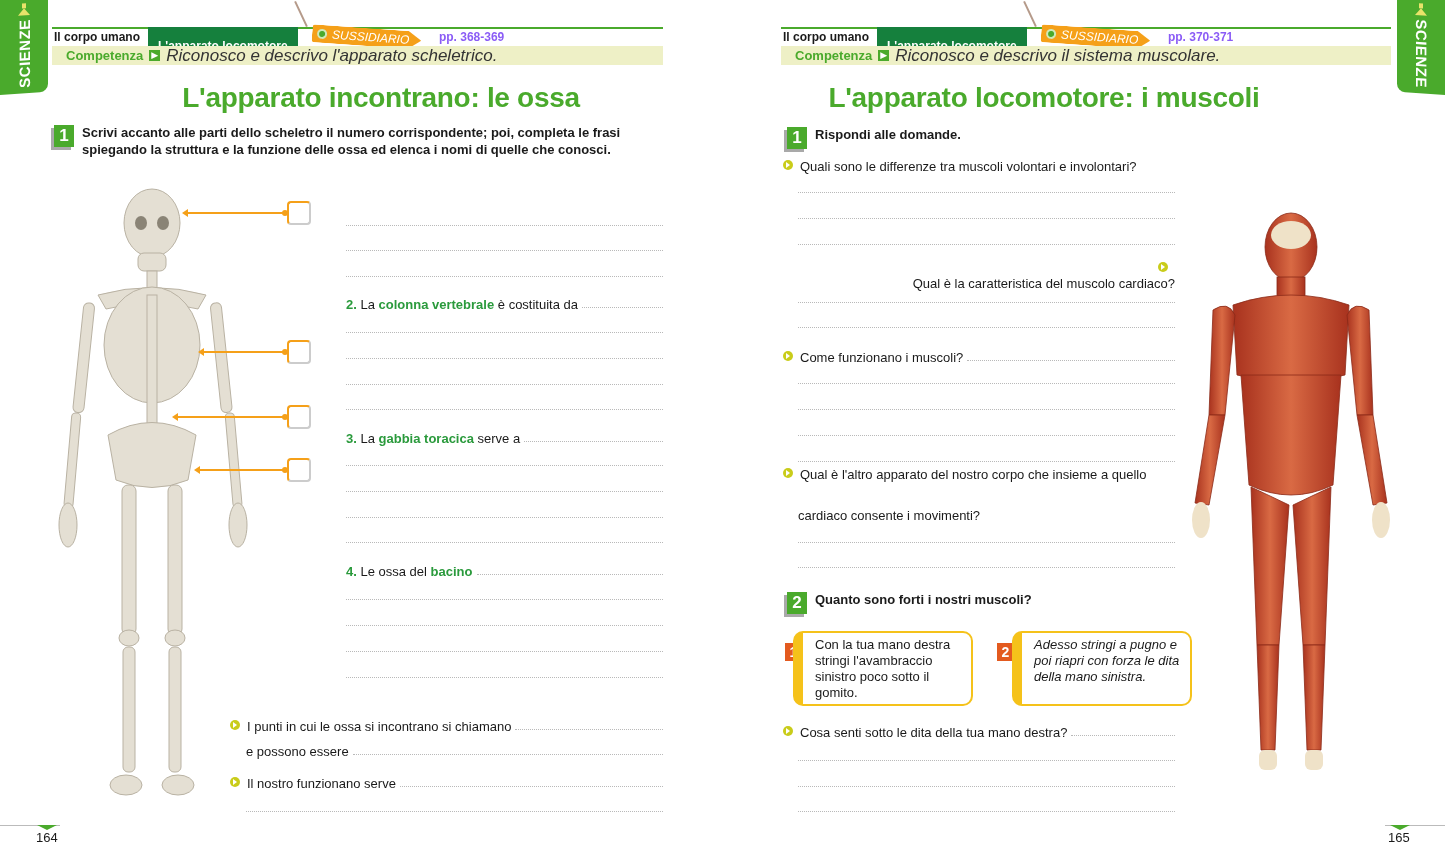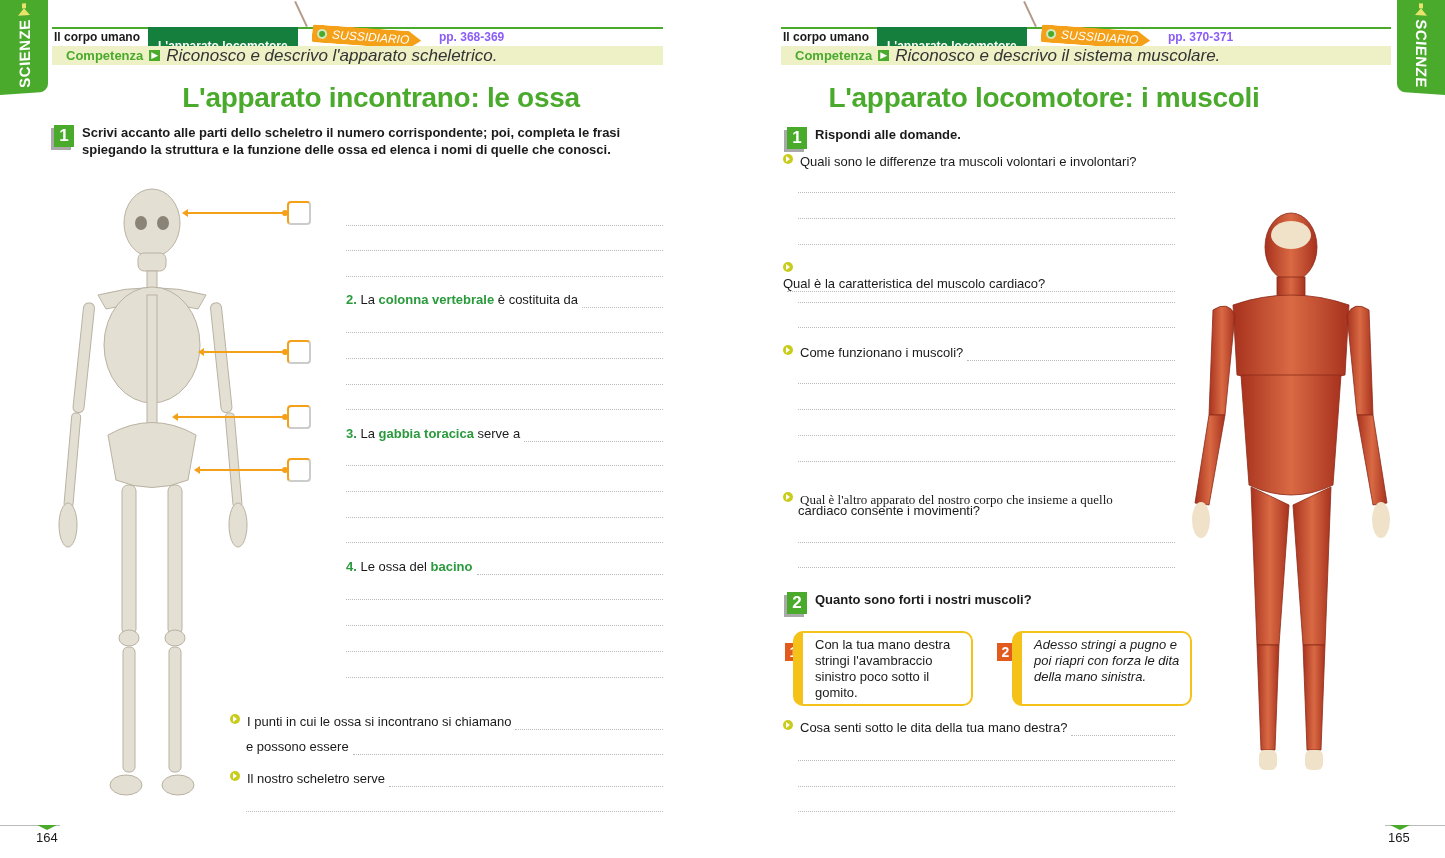--- a/index.html
+++ b/index.html
@@ -50,21 +50,21 @@
     .cb-arrow { width: 11px; height: 11px; background: #4aaa2c; color: #fff; font-size: 9px; line-height: 11px; text-align: center; margin: 0 6px; }
     .cb-text { font-style: italic; color: #333; font-size: 17px; }
 
     .page-title { position: absolute; top: 82px; width: 100%; text-align: center; font-size: 28px; font-weight: bold; color: #4aaa2c; letter-spacing: -0.3px; }
     .page-left .page-title { left: 0; padding-left: 40px; }
     .page-right .page-title { left: 0; padding-right: 80px; }
 
     .ex-num { display: inline-block; width: 20px; height: 22px; background: #4aaa2c; color: #fff; font-weight: bold; font-size: 17px; line-height: 22px; text-align: center; box-shadow: -3px 3px 0 #a9a9a9; }
     .ex-head { position: absolute; display: flex; align-items: flex-start; font-weight: bold; font-size: 13px; line-height: 17px; }
     .ex-head .ex-num { margin-right: 8px; margin-top: 1px; flex-shrink: 0; }
-    .row { position: absolute; display: flex; font-size: 13px; height: 20px; }
+    .row { position: absolute; display: flex; align-items: flex-end; font-size: 13px; height: 20px; }
     .row .fill { flex: 1; border-bottom: 1.5px dotted #b9b9b9; margin-left: 4px; margin-bottom: 4px; }
     .line { position: absolute; height: 1px; border-bottom: 1.5px dotted #b9b9b9; }
     .g { color: #2a9a3c; font-weight: bold; }
     .bullet { width: 10px; height: 10px; border-radius: 50%; background: #c9cc1a; margin-right: 7px; margin-bottom: 4px; position: relative; flex-shrink: 0; }
     .bullet::after { content: ""; position: absolute; left: 3px; top: 2px; border-left: 4px solid #fff; border-top: 3px solid transparent; border-bottom: 3px solid transparent; }
 
     
     .skeleton { position: absolute; left: 48px; top: 185px; width: 220px; height: 625px; }
     .label-box { position: absolute; width: 24px; height: 24px; border: 2px solid #f5a019; border-radius: 4px; border-bottom-color: #cccccc; border-right-color: #cccccc; background: #fff; }
     .pointer { position: absolute; height: 2px; background: #f5a019; }
@@ -191,21 +191,21 @@
     <span class="bullet"></span>
     <span>I punti in cui le ossa si incontrano si chiamano</span>
     <span class="fill"></span>
   </div>
   <div class="row" style="left:246px; top:739px; width:417px;">
     <span>e possono essere</span>
     <span class="fill"></span>
   </div>
   <div class="row" style="left:230px; top:771px; width:433px;">
     <span class="bullet"></span>
-    <span>Il nostro scheletro serve</span>
+    <span>Il nostro funzionano serve</span>
     <span class="fill"></span>
   </div>
   <div class="line" style="left:246px; top:811px; width:417px;"></div>
 
   <div class="footer-line" style="left:0; width:60px;"></div>
   <div class="footer-tri" style="left:37px;"></div>
   <div class="page-number" style="left:36px;">164</div>
 </div>
 
 <div class="page page-right">
@@ -258,21 +258,21 @@
   <div class="row" style="left:60px; top:345px; width:392px;">
     <span class="bullet"></span>
     <span>Come funzionano i muscoli?</span>
     <span class="fill"></span>
   </div>
   <div class="line" style="left:75px; top:383px; width:377px;"></div>
   <div class="line" style="left:75px; top:409px; width:377px;"></div>
   <div class="line" style="left:75px; top:435px; width:377px;"></div>
   <div class="line" style="left:75px; top:461px; width:377px;"></div>
 
-  <div class="row" style="left:60px; top:492px; width:392px;font-family:Liberation Serif, serif;">
+  <div class="row" style="left:60px; top:462px; width:392px;">
     <span class="bullet"></span>
     <span>Qual è l'altro apparato del nostro corpo che insieme a quello</span>
   </div>
   <div class="row" style="left:75px; top:503px; width:377px;">
     <span>cardiaco consente i movimenti?</span>
   </div>
   <div class="line" style="left:75px; top:542px; width:377px;"></div>
   <div class="line" style="left:75px; top:567px; width:377px;"></div>
 
   <div class="ex-head" style="left:64px; top:591px; width:400px;">

